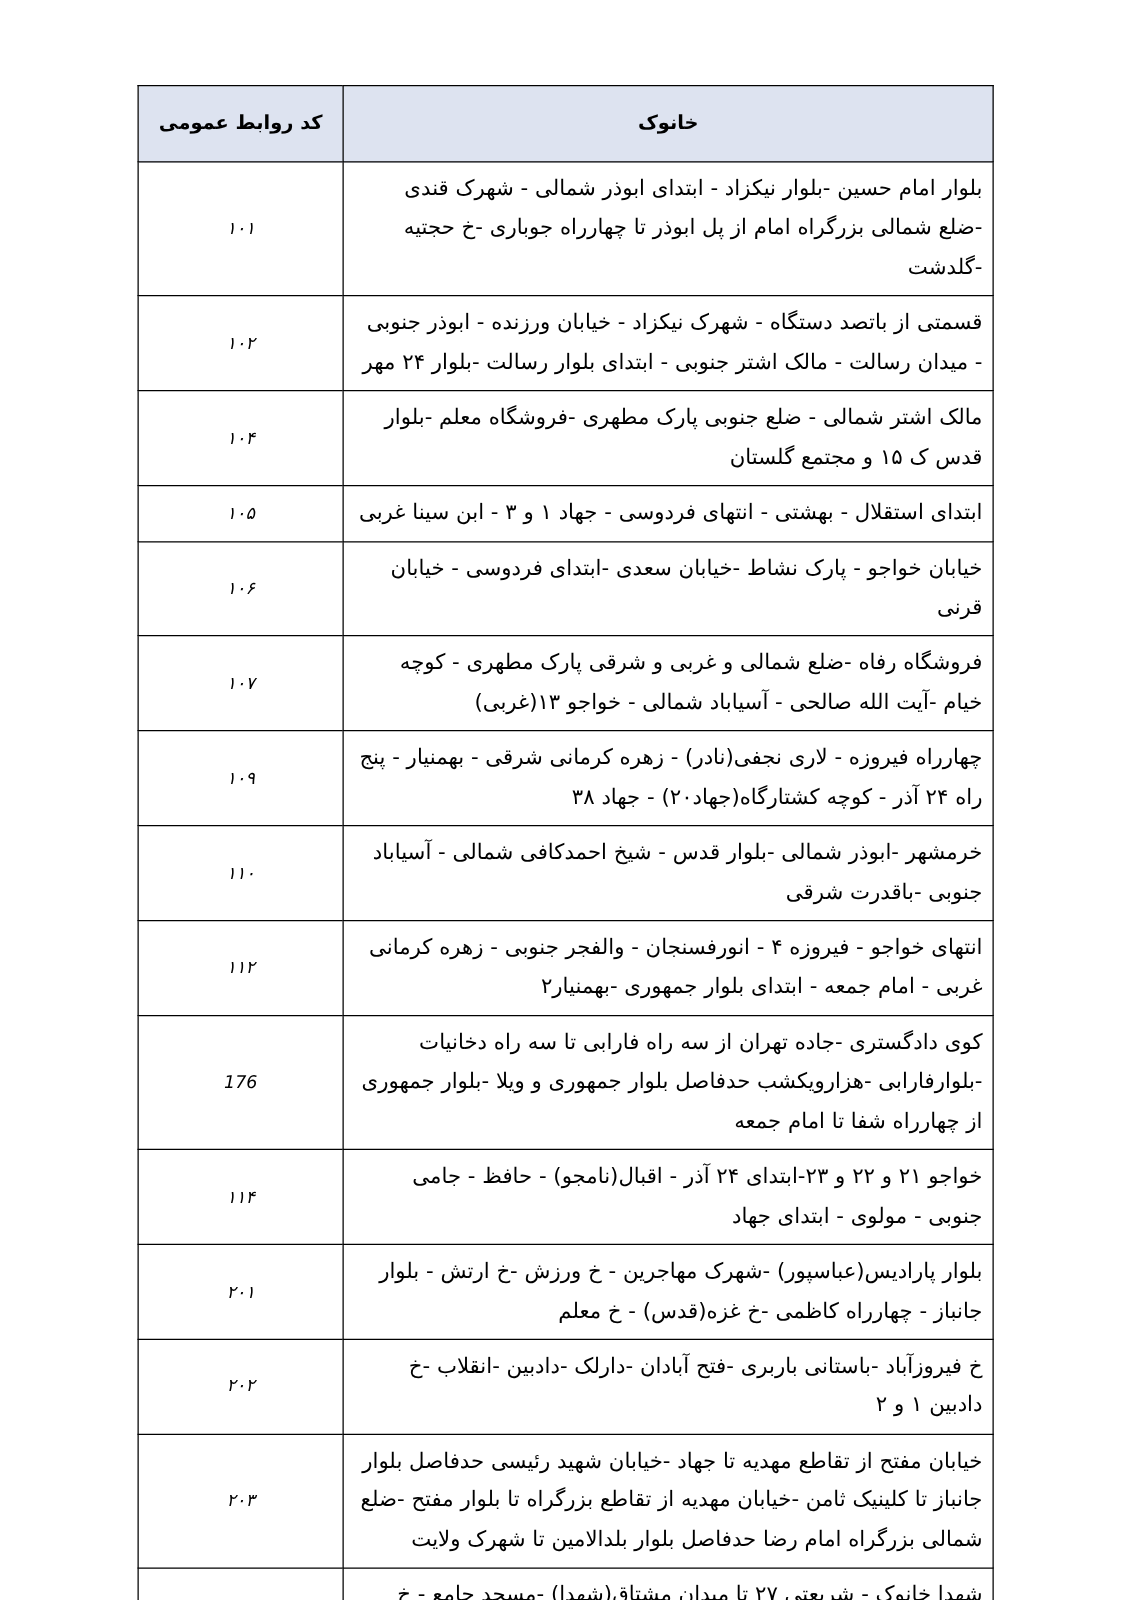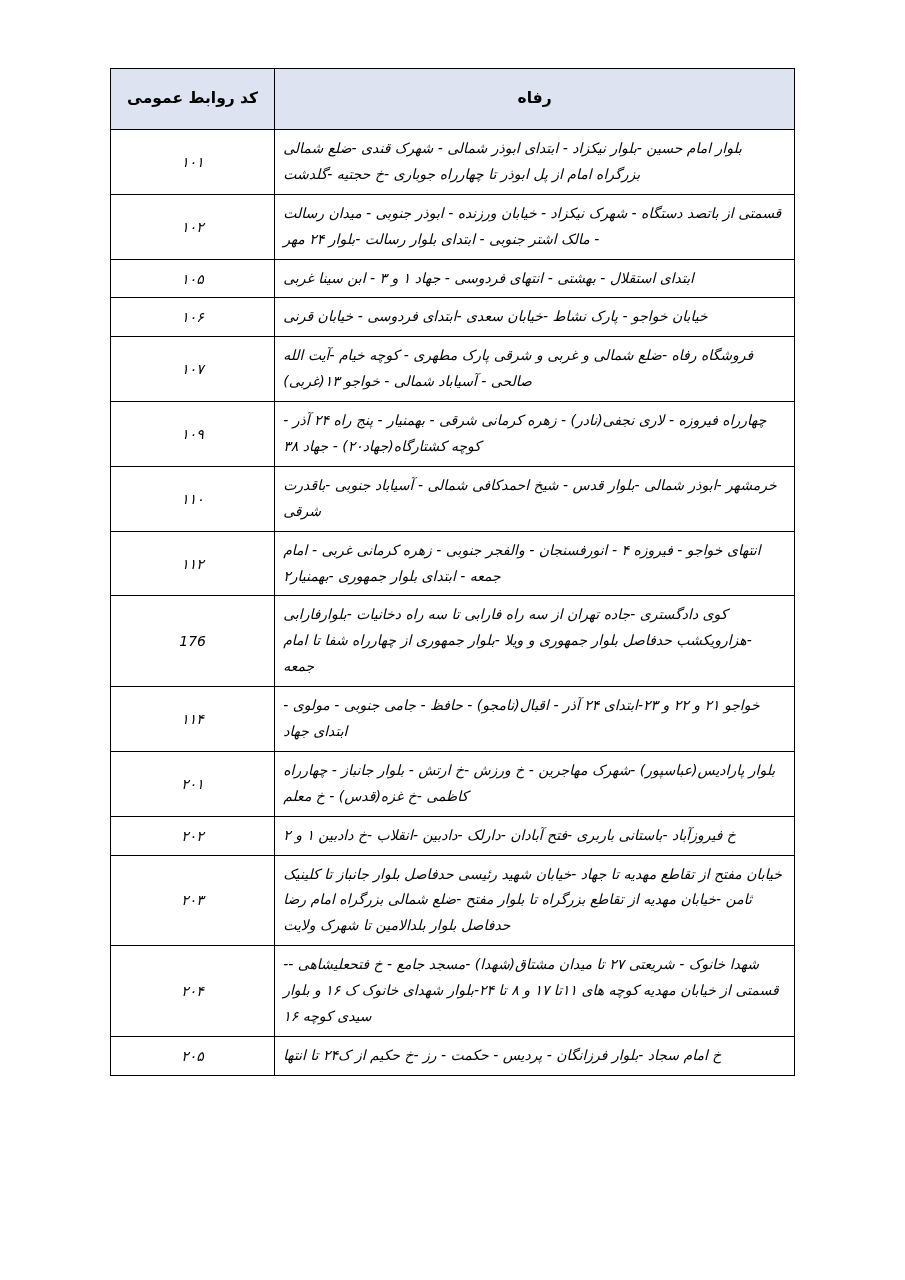--- a/index.html
+++ b/index.html
@@ -38,25 +38,24 @@
     background: #dde3f0;
     font-weight: bold;
     font-size: 15.5px;
     text-align: center;
     height: 48px;
     line-height: 1.5;
   }
   col.col-address { width: 76%; }
   col.col-code    { width: 24%; }
   td.address {
-    text-align: left;
-    font-size: 14px;
+    text-align: right;
+    font-size: 17px;
     line-height: 1.85;
     letter-spacing: 0;
-    font-style: italic;
   }
   td.code {
     text-align: center;
     font-size: 14px;
     font-weight: normal;
     white-space: nowrap;
     font-style: italic;
   }
   td.empty-address {
     height: 26px;
@@ -66,32 +65,36 @@
 <body>
 
 <div class="page">
   <table class="addr-table">
     <colgroup>
       <col class="col-address">
       <col class="col-code">
     </colgroup>
     <thead>
       <tr>
-        <th>رفاه</th>
+        <th>خانوک</th>
         <th>کد روابط عمومی</th>
       </tr>
     </thead>
     <tbody>
         <tr>
           <td class="address">بلوار امام حسین -بلوار نیکزاد - ابتدای ابوذر شمالی - شهرک قندی -ضلع شمالی بزرگراه امام از پل ابوذر تا چهارراه جوباری -خ حجتیه -گلدشت</td>
           <td class="code">۱۰۱</td>
         </tr>
         <tr>
           <td class="address">قسمتی از باتصد دستگاه - شهرک نیکزاد - خیابان ورزنده - ابوذر جنوبی - میدان رسالت - مالک اشتر جنوبی - ابتدای بلوار رسالت -بلوار ۲۴ مهر</td>
           <td class="code">۱۰۲</td>
+        </tr>
+        <tr>
+          <td class="address">مالک اشتر شمالی - ضلع جنوبی پارک مطهری -فروشگاه معلم -بلوار قدس ک ۱۵ و مجتمع گلستان</td>
+          <td class="code">۱۰۴</td>
         </tr>
         <tr>
           <td class="address">ابتدای استقلال - بهشتی - انتهای فردوسی - جهاد ۱ و ۳ - ابن سینا غربی</td>
           <td class="code">۱۰۵</td>
         </tr>
         <tr>
           <td class="address">خیابان خواجو - پارک نشاط -خیابان سعدی -ابتدای فردوسی - خیابان قرنی</td>
           <td class="code">۱۰۶</td>
         </tr>
         <tr>

